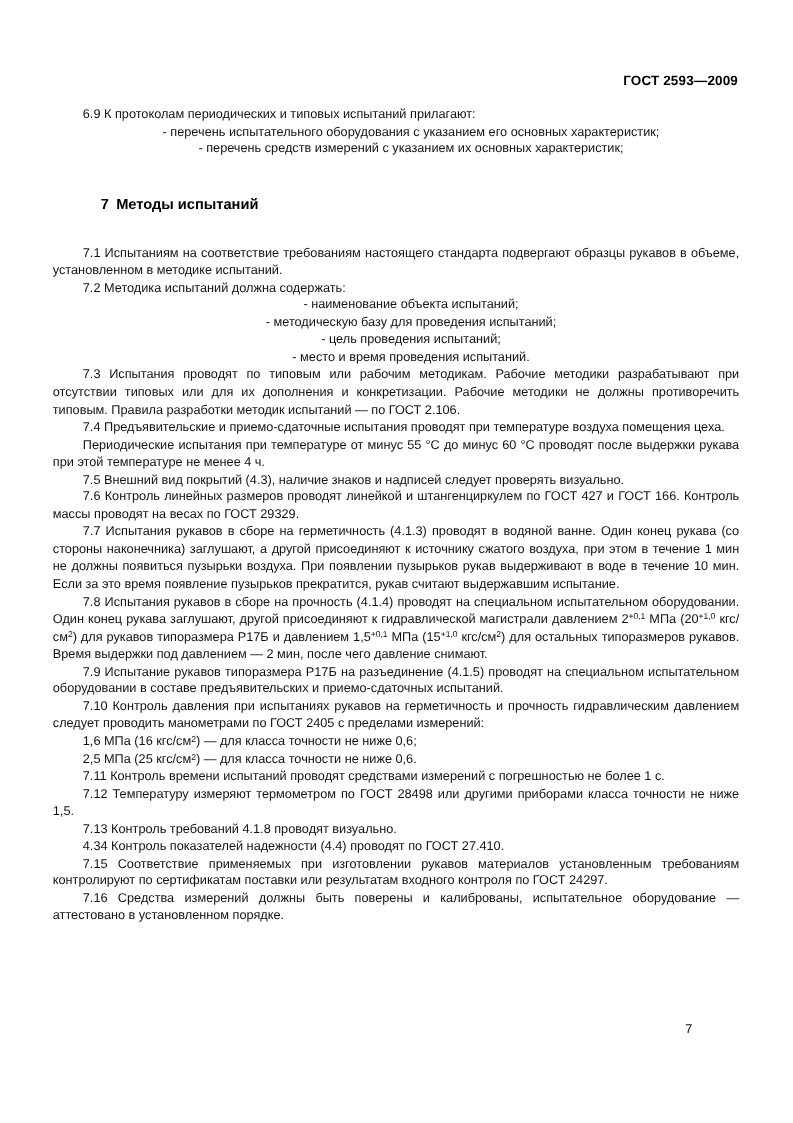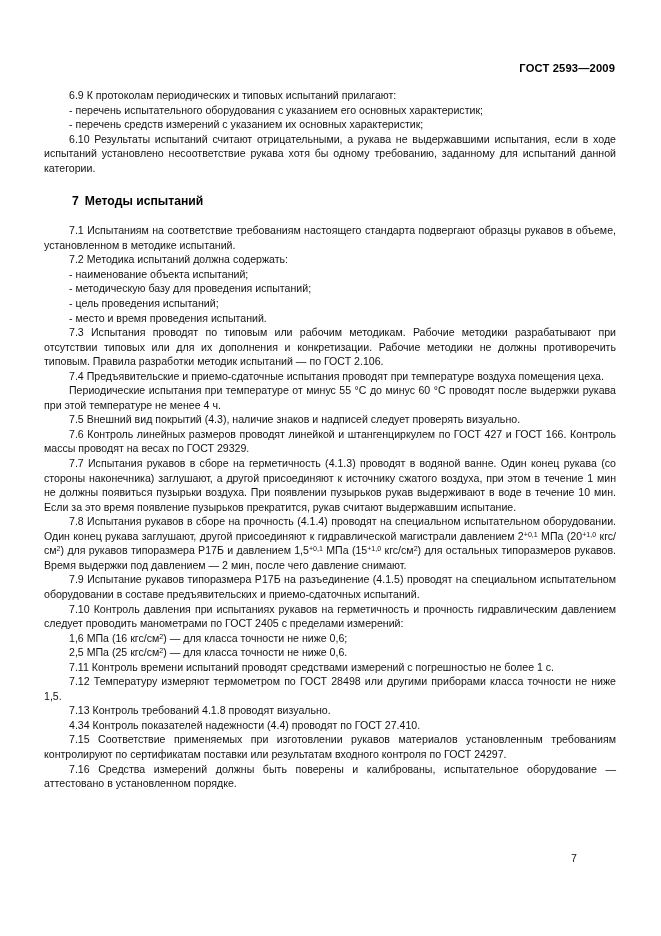--- a/index.html
+++ b/index.html
@@ -55,41 +55,41 @@
   }
 
   
   p.clause {
     text-indent: 25px;
   }
   
   p.dash {
     text-indent: 0;
     padding-left: 25px;
-    text-align: left;
+    text-align: center;
   }
   p.dash.wrap {
     padding-left: 0;
     text-indent: 25px;
     text-align: justify;
   }
   
   p.left {
     text-align: left;
   }
 
   
   p.measure {
     text-indent: 25px;
     text-align: left;
   }
 
   
   h2.section-heading {
-    margin: 0;
+    margin: 12px;
     font-size: 12.2px;
     font-weight: bold;
     text-indent: 28px;
     line-height: 16px;
     color: #000;
   }
   h2.section-heading .num {
     margin-right: 6px;
   }
 
@@ -122,21 +122,20 @@
 <div class="page">
 
   <div class="running-header">ГОСТ 2593—2009</div>
 
   <div class="content">
 
     <p class="clause left">6.9  К протоколам периодических и типовых испытаний прилагают:</p>
     <p class="dash">-  перечень испытательного оборудования с указанием его основных характеристик;</p>
     <p class="dash">-  перечень средств измерений с указанием их основных характеристик;</p>
 
-    <p class="clause">6.10  Результаты испытаний считают отрицательными, а рукава не выдержавшими испытания, если в ходе испытаний установлено несоответствие рукава хотя бы одному требованию, заданному для испытаний данной категории.</p>
 
     <div class="sp-before-heading"></div>
 
     <h2 class="section-heading">
       <span class="num">7</span><span>Методы испытаний</span>
     </h2>
 
     <div class="sp-after-heading"></div>
 
     <p class="clause">7.1  Испытаниям на соответствие требованиям настоящего стандарта подвергают образцы рукавов в объеме, установленном в методике испытаний.</p>

